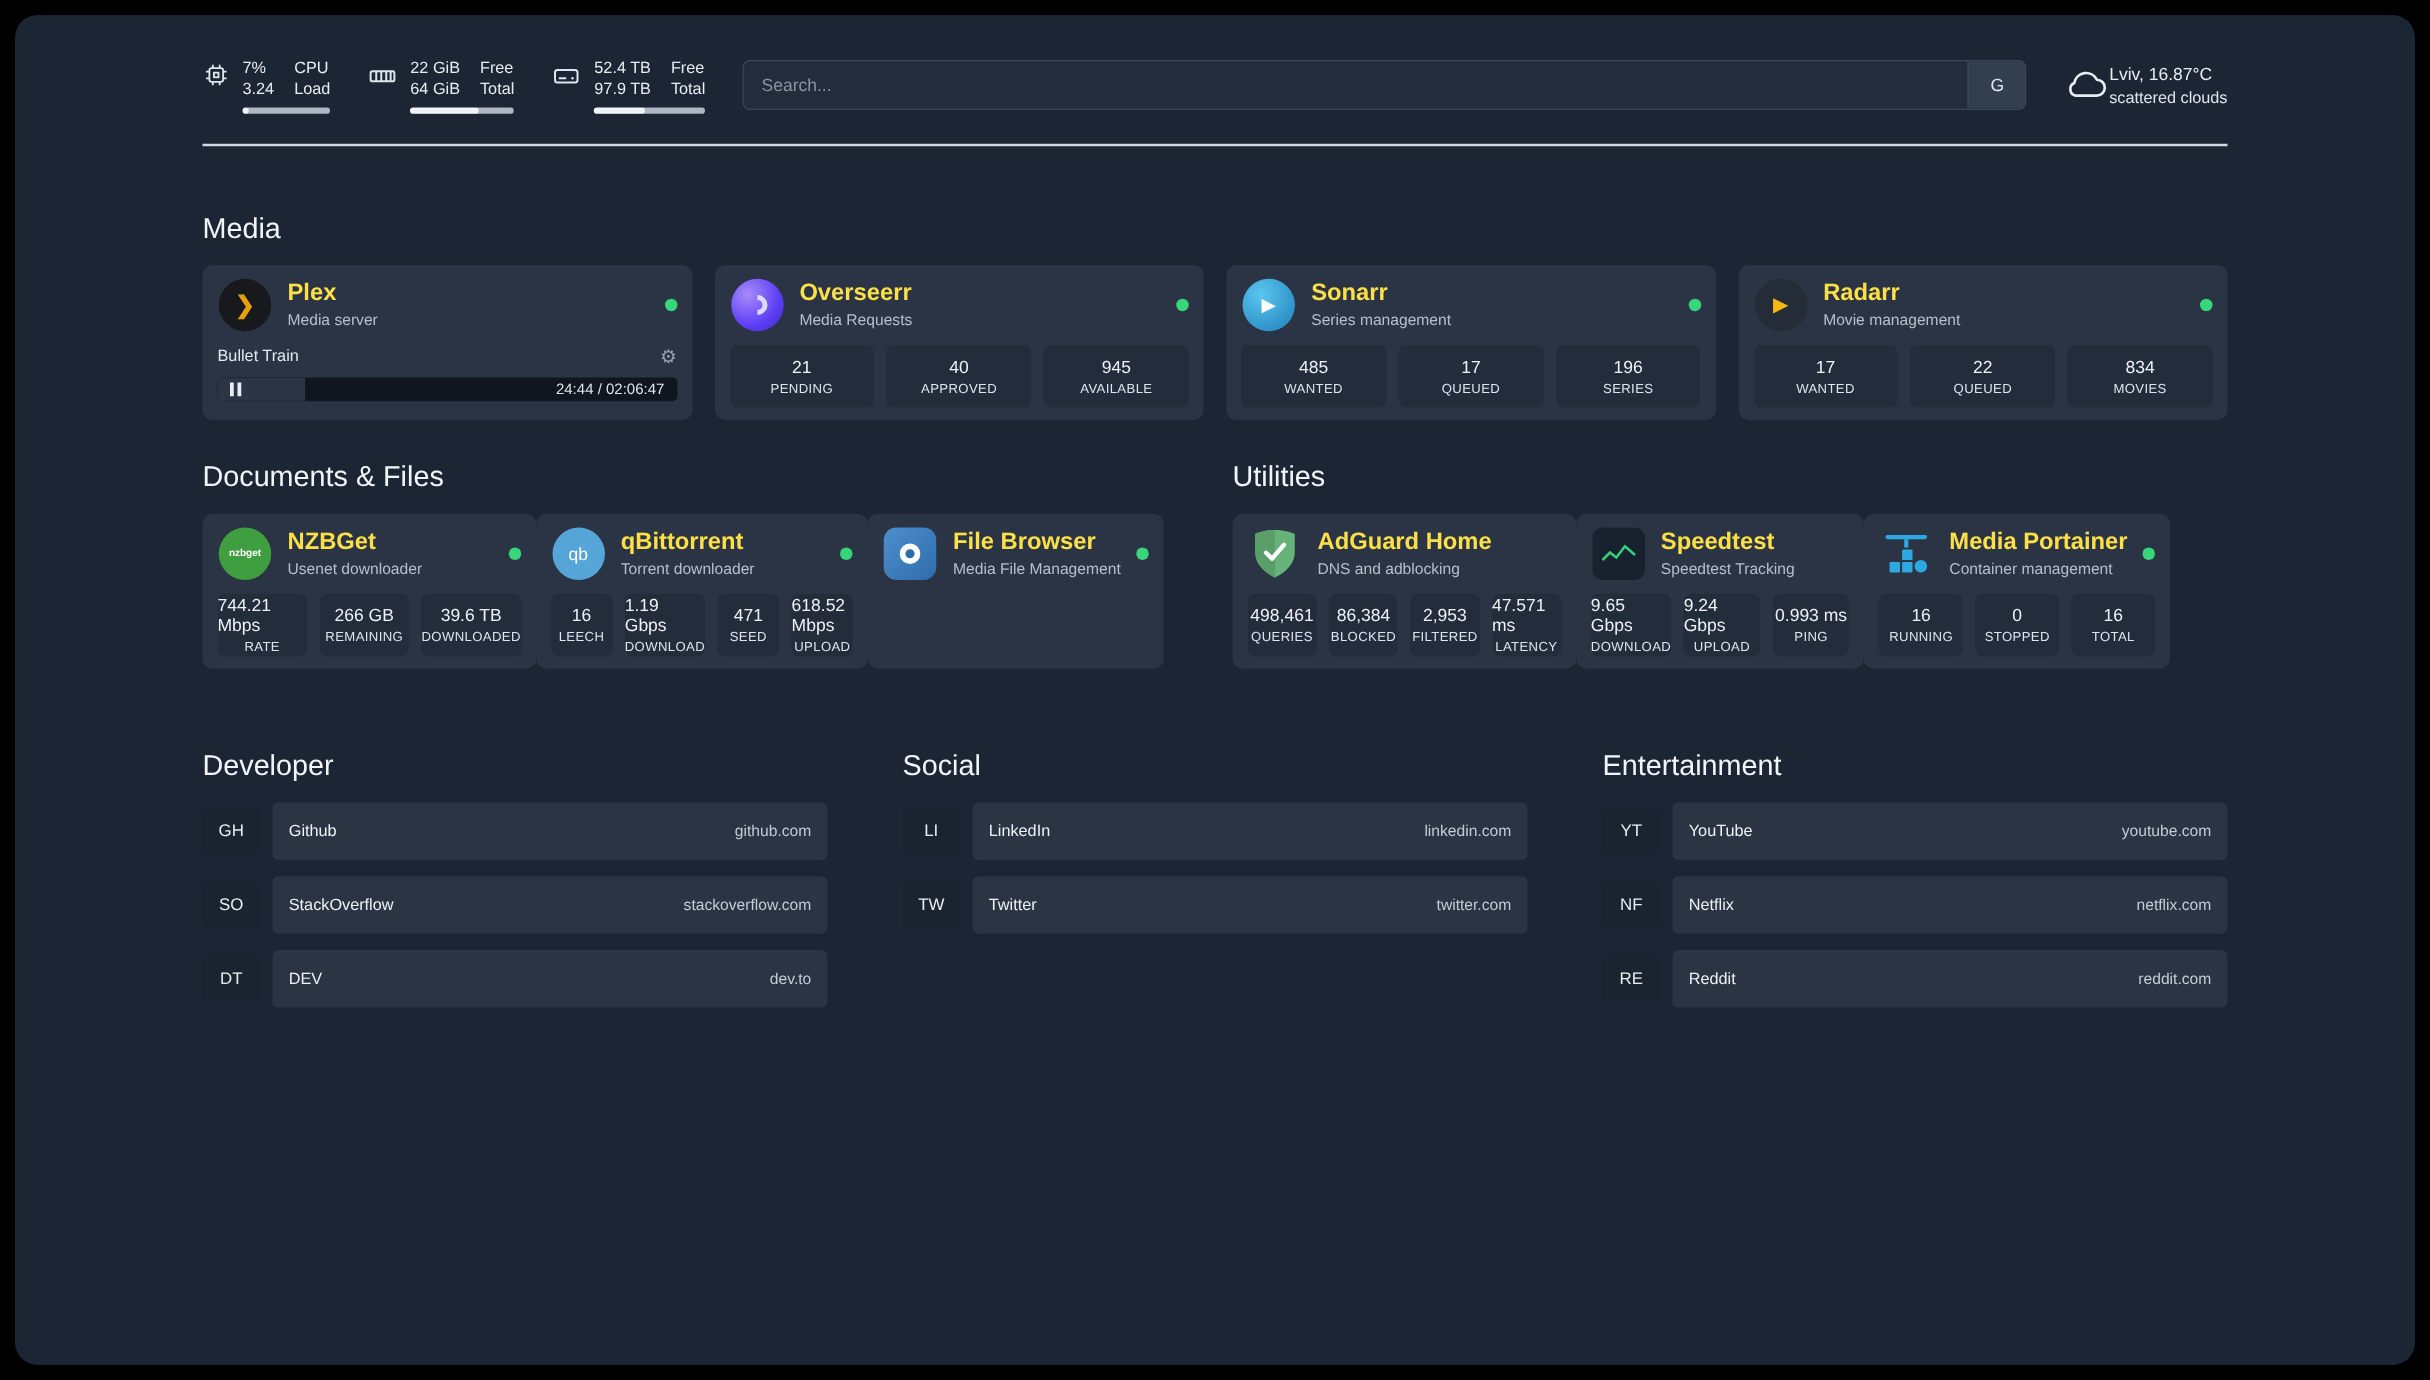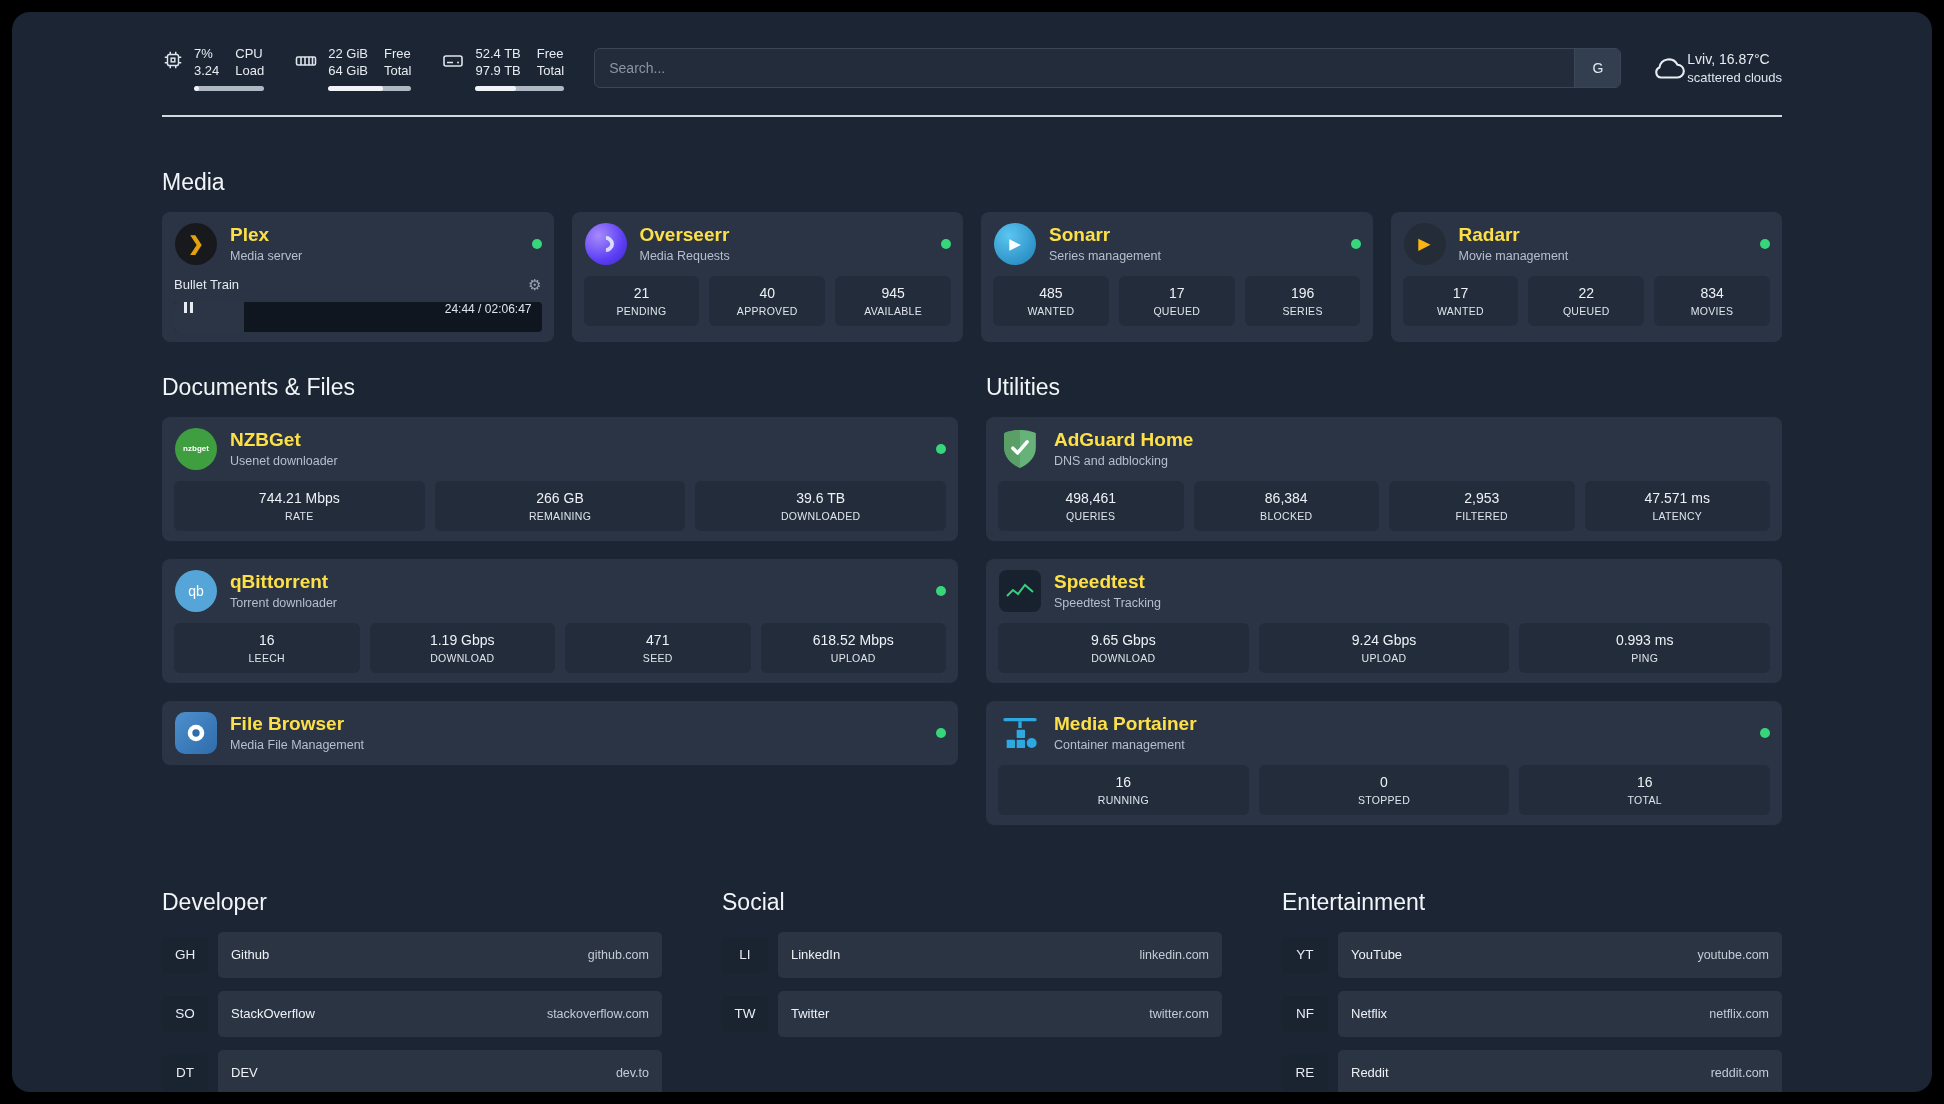--- a/index.html
+++ b/index.html
@@ -40,29 +40,29 @@
   .app-sub{font-size:12.5px;color:#b6bfcc;margin-top:3px}
   .status-dot{width:10px;height:10px;border-radius:50%;background:#37d67a;flex:none;margin-left:auto}
   .stats-row{display:flex;gap:10px;margin-top:10px}
   .stat-tile{flex:1;background:#222c3b;border-radius:6px;height:50px;display:flex;flex-direction:column;align-items:center;justify-content:center;gap:4px}
   .stat-value{font-size:14px;color:#eef2f6}
   .stat-label{font-size:10.5px;font-weight:400;color:#dfe5ec;letter-spacing:.3px}
 
   
   .plex-track-row{display:flex;align-items:center;justify-content:space-between;margin-top:10px;font-size:13px;color:#e3e9f0}
   .gear{color:#98a2b3;font-size:15px;cursor:pointer}
-  .player-bar{position:relative;margin-top:8px;height:30px;background:#10161f;border-radius:4px;display:flex;align-items:flex-start;overflow:hidden}
+  .player-bar{position:relative;margin-top:8px;height:19px;background:#10161f;border-radius:4px;display:flex;align-items:center;overflow:hidden}
   .player-fill{position:absolute;left:0;top:0;bottom:0;background:#2b3545}
   .pause{position:relative;display:flex;gap:3px;margin-left:10px;cursor:pointer}
   .pause i{width:3px;height:11px;background:#e8edf3;display:block}
   .player-time{position:relative;margin-left:auto;padding-right:10px;font-size:12px;color:#dfe5ec}
 
   
   .cols-2{display:grid;grid-template-columns:1fr 1fr;gap:28px;margin-top:32px}
-  .stack{display:flex;flex-direction:column;gap:18px}
+  .stack{display:flex;}
   .bookmarks{display:grid;grid-template-columns:1fr 1fr 1fr;gap:60px;margin-top:64px;padding-bottom:40px}
   .bm-row{display:flex;align-items:center;gap:10px;margin-bottom:13px}
   .bm-abbr{width:46px;height:36px;background:#1a2430;border-radius:5px;display:flex;align-items:center;justify-content:center;font-size:13.5px;color:#e8edf3;flex:none}
   .bm-bar{flex:1;height:46px;background:#2a3442;border-radius:5px;display:flex;align-items:center;justify-content:space-between;padding:0 13px;cursor:pointer}
   .bm-name{font-size:13px;color:#eef2f7}
   .bm-url{font-size:12.5px;color:#c4cbd7}
 
   
   .plex-bg{background:#17191d}
   .plex-chev{color:#e5a00d;font-weight:700;font-size:19px}

